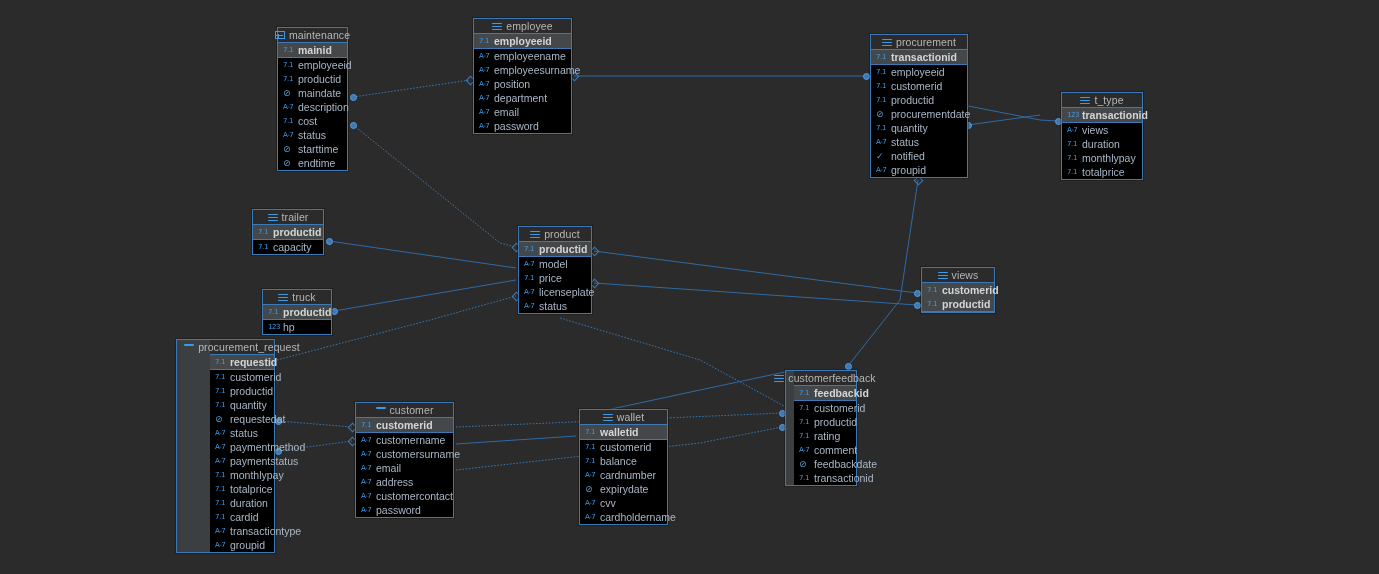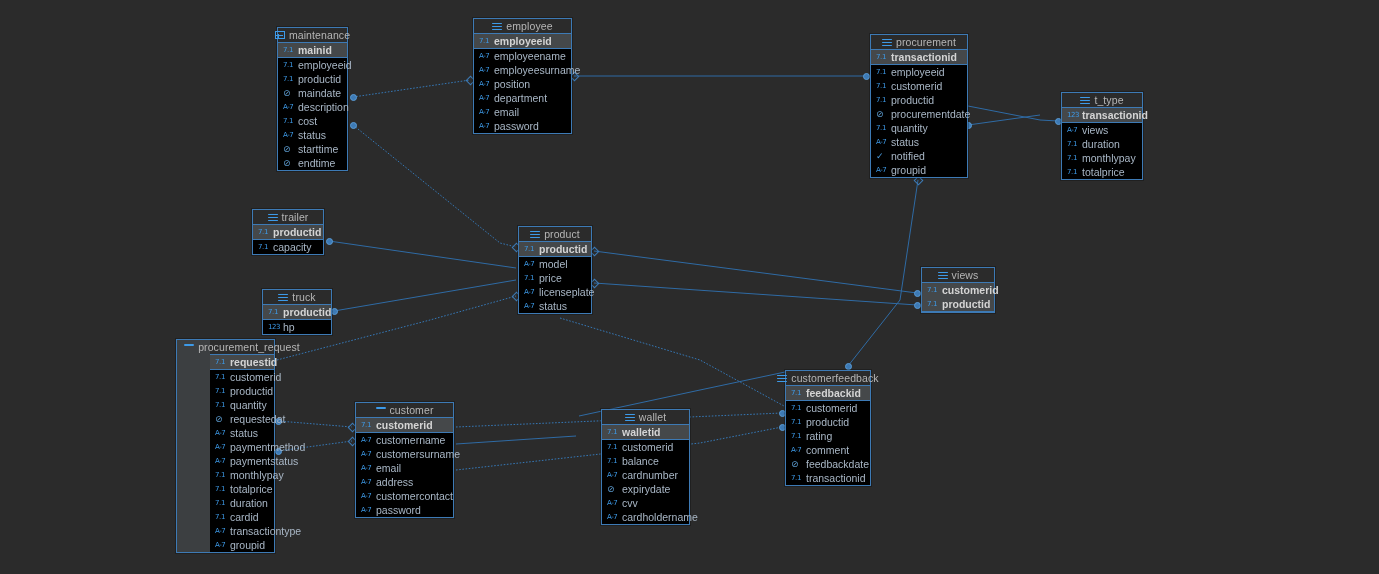--- a/index.html
+++ b/index.html
@@ -529,21 +529,21 @@
           <div class="tn-row">
             <span class="ficon">A-7</span>
             <span class="lbl">transactiontype</span>
           </div>
           <div class="tn-row">
             <span class="ficon">A-7</span>
             <span class="lbl">groupid</span>
           </div>
         </div>
       </div>
-      <div class="table-node" style="left: 785px; top: 370px; width: 86px;">
+      <div class="table-node" style="left: 785px; top: 370px; width: 72px; padding-left: 8px;">
         <div class="tn-header">
           <span class="hicon hicon-burger">
             <i></i>
           </span>
           <span class="tn-title">customerfeedback</span>
         </div>
         <div class="tn-pk">
           <div class="tn-row">
             <span class="ficon">7.1</span>
             <span class="lbl">feedbackid</span>
@@ -607,21 +607,21 @@
           <div class="tn-row">
             <span class="ficon">A-7</span>
             <span class="lbl">customercontact</span>
           </div>
           <div class="tn-row">
             <span class="ficon">A-7</span>
             <span class="lbl">password</span>
           </div>
         </div>
       </div>
-      <div class="table-node" style="left: 579px; top: 409px; width: 89px; margin-left: 22px;">
+      <div class="table-node" style="left: 579px; top: 409px; width: 89px;">
         <div class="tn-header">
           <span class="hicon hicon-burger">
             <i></i>
           </span>
           <span class="tn-title">wallet</span>
         </div>
         <div class="tn-pk">
           <div class="tn-row">
             <span class="ficon">7.1</span>
             <span class="lbl">walletid</span>

